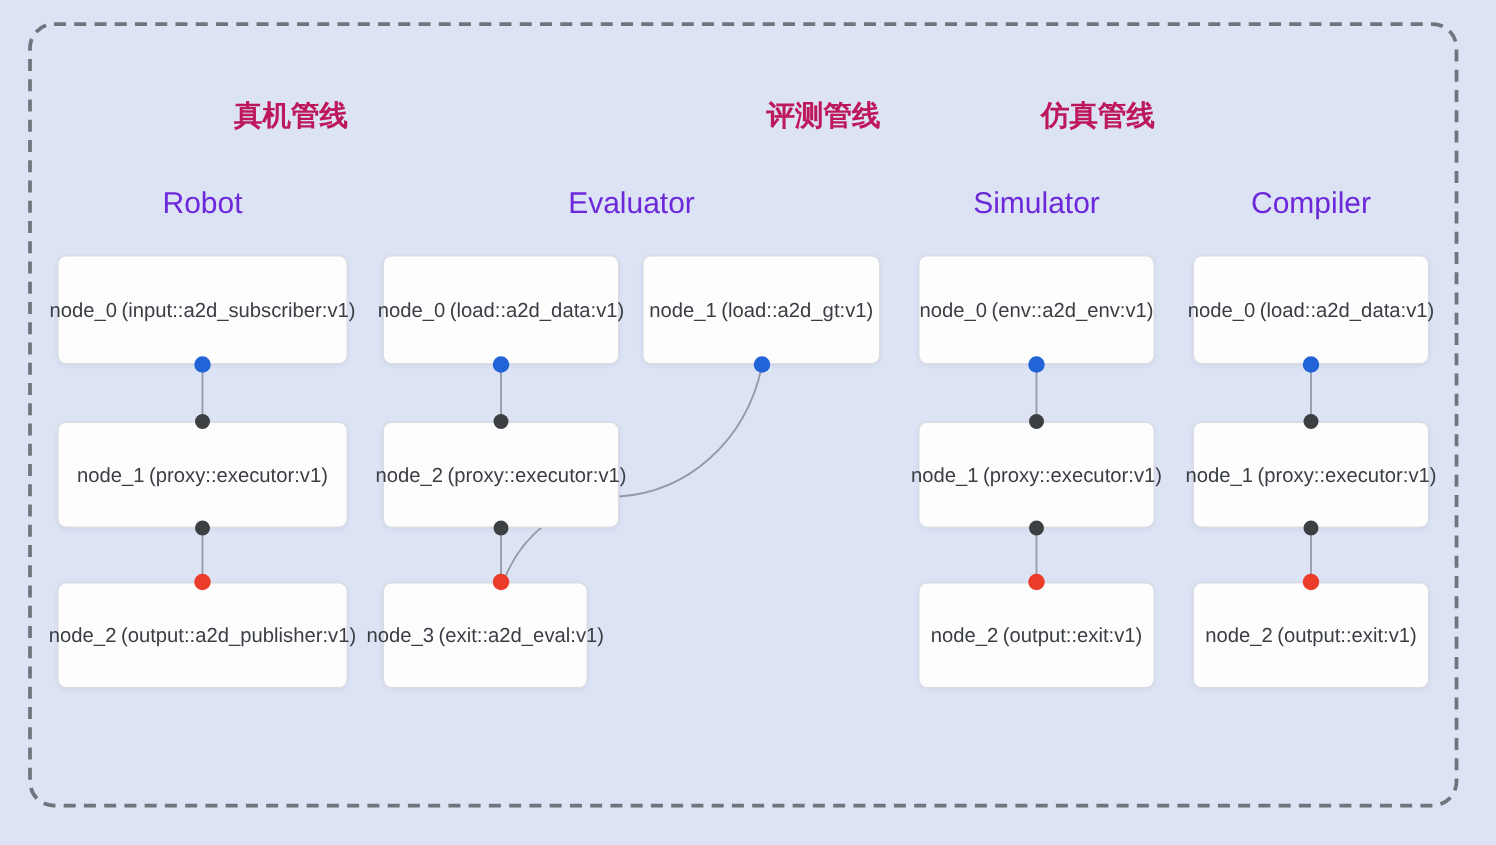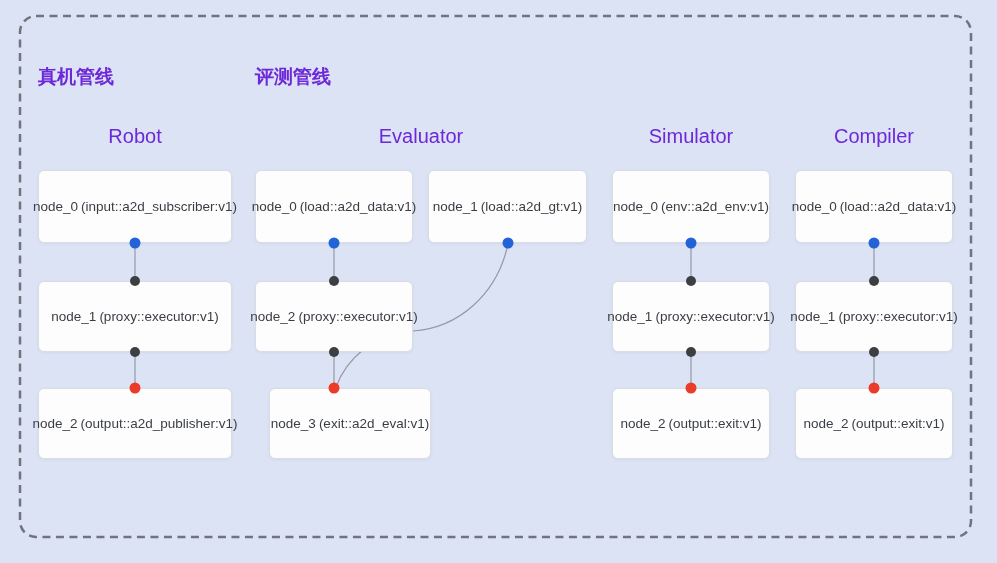--- a/index.html
+++ b/index.html
@@ -43,24 +43,24 @@
   .n-name, .n-type {
     font-size:13.5px;
     line-height:18px;
     color:#3a3e44;
     white-space:nowrap;
   }
 
   .title-zh {
     position:absolute;
     z-index:2;
-    text-align:left;
+    text-align:right;
     font-size:19px;
     font-weight:bold;
-    color:#6d28d9;
+    color:#be185d;
   }
   .title-en {
     position:absolute;
     z-index:2;
     text-align:center;
     font-size:20px;
     color:#6d28d9;
   }
 </style>
 </head>
@@ -80,20 +80,21 @@
 
     <line class="edge" x1="691" y1="243" x2="691" y2="281"></line>
     <line class="edge" x1="691" y1="352" x2="691" y2="388"></line>
 
     <line class="edge" x1="874" y1="243" x2="874" y2="281"></line>
     <line class="edge" x1="874" y1="352" x2="874" y2="388"></line>
   </svg>
 
   <div class="title-zh" style="left:38px;top:64px;width:194px">真机管线</div>
   <div class="title-zh" style="left:255px;top:64px;width:332px">评测管线</div>
+  <div class="title-zh" style="left:612px;top:64px;width:158px">仿真管线</div>
 
   <div class="title-en" style="left:38px;top:125px;width:194px">Robot</div>
   <div class="title-en" style="left:255px;top:125px;width:332px">Evaluator</div>
   <div class="title-en" style="left:795px;top:125px;width:158px">Compiler</div>
   <div class="title-en" style="left:612px;top:125px;width:158px">Simulator</div>
 
   <div class="node" style="left:38px;top:170px;width:194px;height:73px">
     <div class="n-name">node_0</div>
     <div class="n-type">(input::a2d_subscriber:v1)</div>
   </div>
@@ -111,21 +112,21 @@
     <div class="n-type">(load::a2d_data:v1)</div>
   </div>
   <div class="node" style="left:428px;top:170px;width:159px;height:73px">
     <div class="n-name">node_1</div>
     <div class="n-type">(load::a2d_gt:v1)</div>
   </div>
   <div class="node" style="left:255px;top:281px;width:158px;height:71px">
     <div class="n-name">node_2</div>
     <div class="n-type">(proxy::executor:v1)</div>
   </div>
-  <div class="node" style="left:269px;top:388px;width:162px;height:71px">
+  <div class="node" style="left:255px;top:388px;width:137px;height:71px">
     <div class="n-name">node_3</div>
     <div class="n-type">(exit::a2d_eval:v1)</div>
   </div>
 
   <div class="node" style="left:612px;top:170px;width:158px;height:73px">
     <div class="n-name">node_0</div>
     <div class="n-type">(env::a2d_env:v1)</div>
   </div>
   <div class="node" style="left:612px;top:281px;width:158px;height:71px">
     <div class="n-name">node_1</div>

